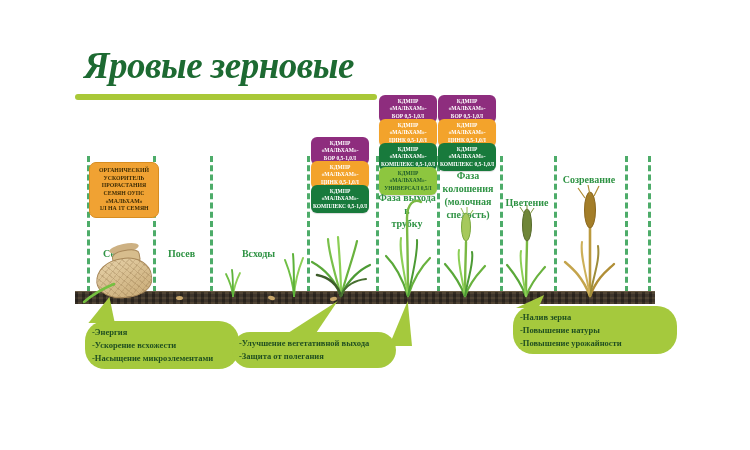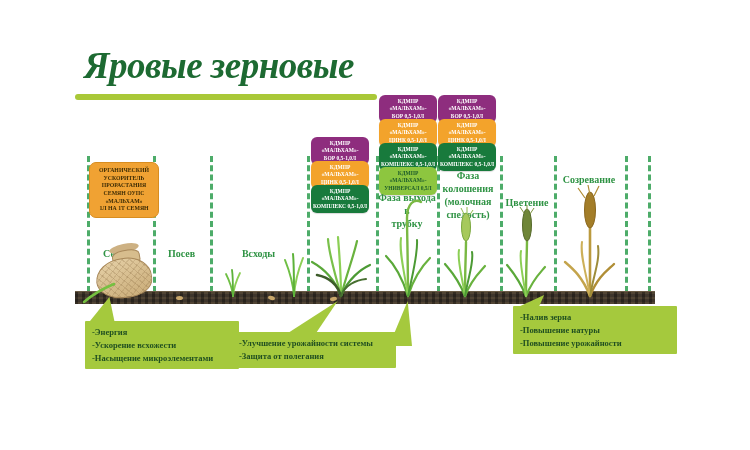--- a/index.html
+++ b/index.html
@@ -38,21 +38,21 @@
              background-image:repeating-linear-gradient(45deg,rgba(139,109,66,.25) 0 1px,transparent 1px 5px),
                               repeating-linear-gradient(-45deg,rgba(139,109,66,.2) 0 1px,transparent 1px 5px),
                               linear-gradient(160deg,#e6d1a8,#c9ab77);
              border-radius:50% 45% 46% 48% / 55% 50% 42% 46%;transform:rotate(-6deg);}
   .sack-neck{left:112px;top:250px;width:26px;height:12px;background:#d7bd8d;border:1px solid #a8885a;
              border-radius:40% 40% 20% 20%;transform:rotate(-10deg);}
   .sack-top{left:109px;top:244px;width:30px;height:9px;background:#cdb183;border-radius:50%;
             transform:rotate(-12deg);}
   
   .wedge{background:#a5c93d;}
-  .callout{background:#a5c93d;border-radius:1px;padding:5px 7px;color:#215021;font-size:8.5px;
+  .callout{background:#a5c93d;border-radius:20px;padding:5px 7px;color:#215021;font-size:8.5px;
            font-weight:bold;line-height:1.5;white-space:pre-line;}
   svg{display:block;overflow:visible;}
 </style>
 </head>
 <body>
 
 <div id="canvas">
 
   <div class="abs title">Яровые зерновые</div>
   <div class="abs underline"></div>
@@ -176,19 +176,19 @@
   </svg>
 
   <div class="abs wedge" style="left:86px;top:297px;width:30px;height:26px;clip-path:polygon(78% 0,8% 100%,96% 100%);"></div>
   <div class="abs wedge" style="left:288px;top:301px;width:54px;height:32px;clip-path:polygon(92% 0,0 100%,52% 100%);"></div>
   <div class="abs wedge" style="left:388px;top:301px;width:24px;height:45px;clip-path:polygon(82% 0,4% 100%,100% 100%);"></div>
   <div class="abs wedge" style="left:516px;top:295px;width:32px;height:13px;clip-path:polygon(88% 0,0 100%,70% 100%);"></div>
 
   <div class="abs callout" style="left:85px;top:321px;width:140px;">-Энергия
 -Ускорение всхожести
 -Насыщение  микроэлементами</div>
-  <div class="abs callout" style="left:232px;top:332px;width:150px;">-Улучшение урожайности системы
+  <div class="abs callout" style="left:232px;top:332px;width:150px;">-Улучшение вегетативной выхода
 -Защита от полегания</div>
   <div class="abs callout" style="left:513px;top:306px;width:150px;">-Налив зерна
 -Повышение натуры
 -Повышение урожайности</div>
 
 </div>
 
 </body></html>

